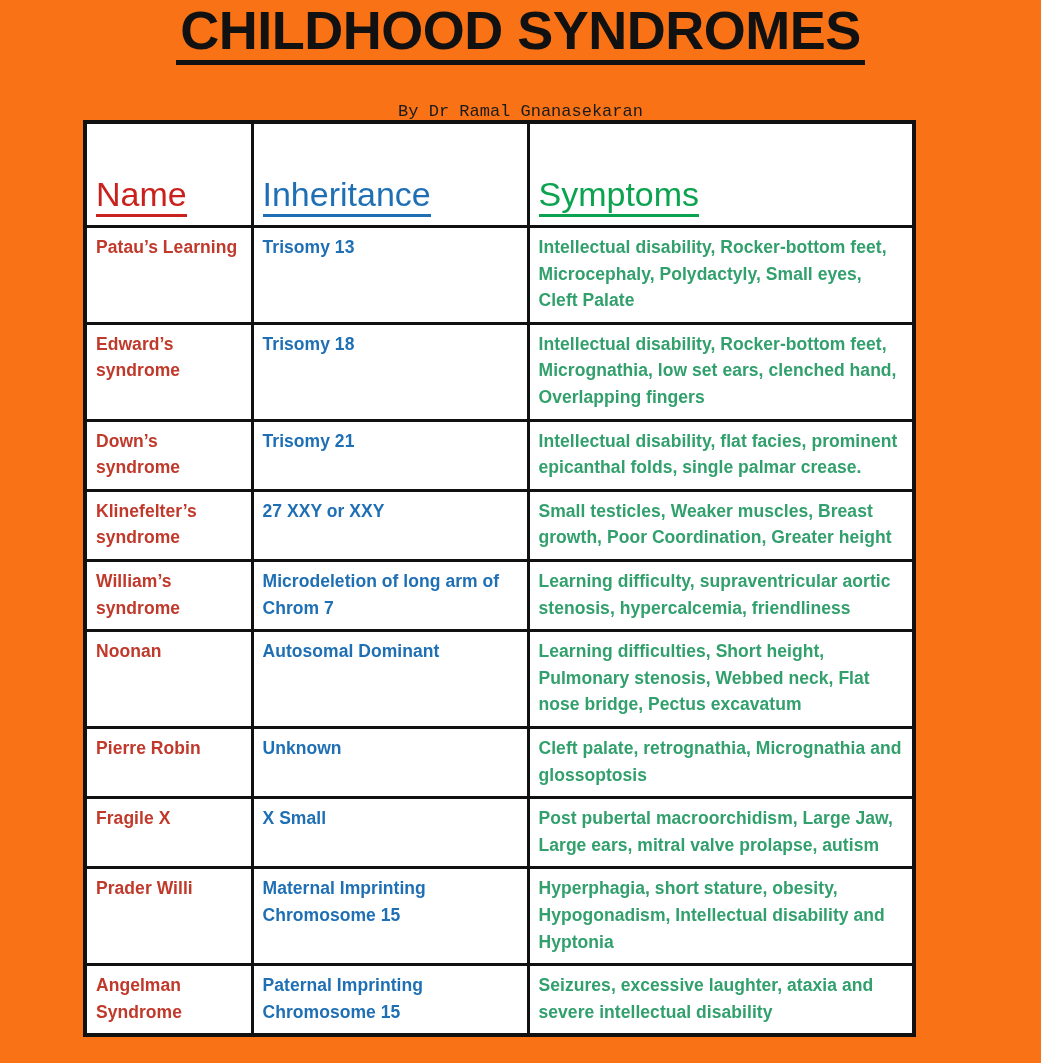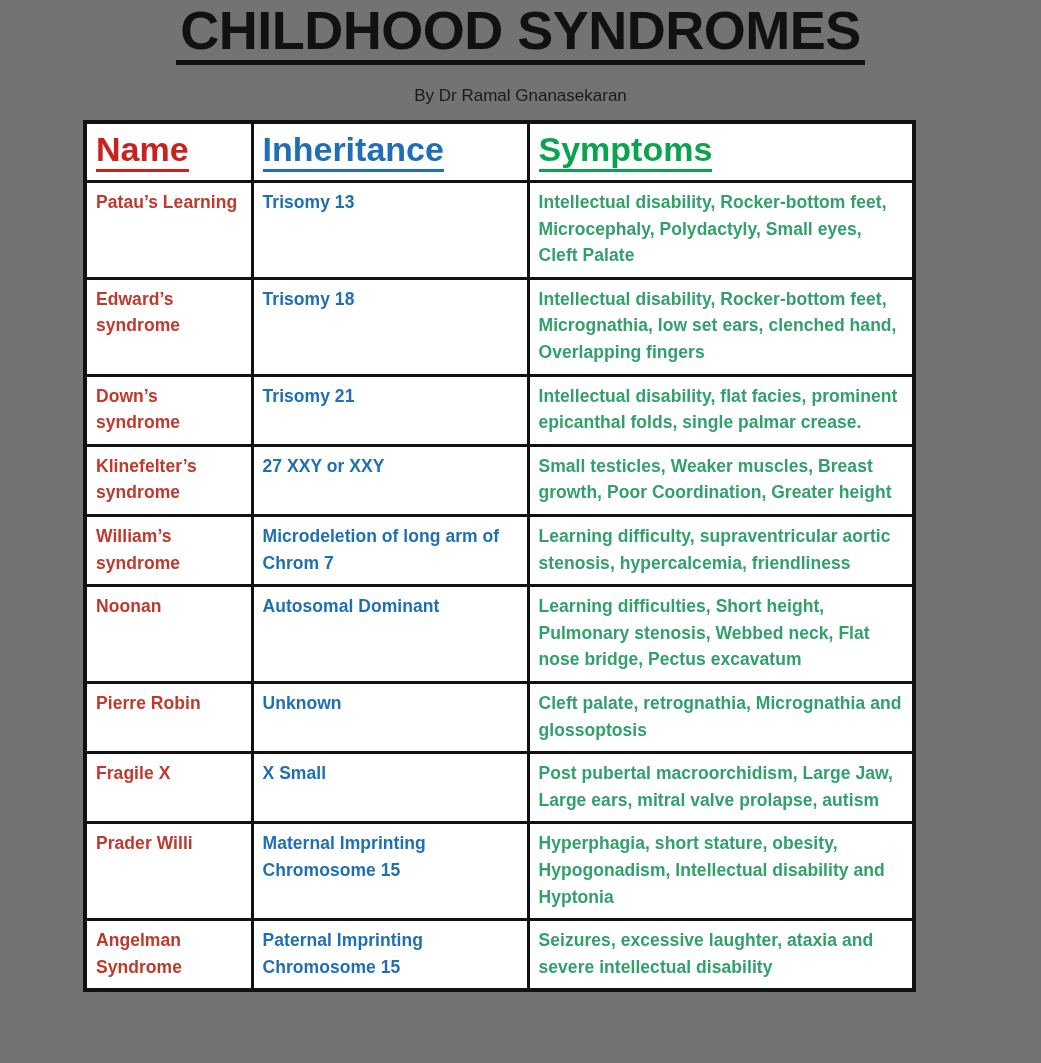--- a/index.html
+++ b/index.html
@@ -12,46 +12,46 @@
     height: 1063px;
     overflow: hidden;
     font-family: "Liberation Sans", sans-serif;
     color: #000000;
   }
 
   .page {
     position: relative;
     width: 1041px;
     height: 1063px;
-    background: #737373;
+    background: #f97316;
   }
 
   
   .title-block {
     text-align: center;
     padding-top: 2px;
   }
   .doc-title {
     display: inline-block;
     font-family: "Liberation Sans", sans-serif;
     font-size: 54px;
     font-weight: 700;
     letter-spacing: -0.5px;
     line-height: 1.04;
     color: #111111;
     border-bottom: 5px solid #111111;
     padding: 0 4px 2px 4px;
     margin: 0;
   }
   .doc-subtitle {
-    font-family: Liberation Sans, sans-serif;
+    font-family: Liberation Mono, monospace;
     font-size: 17px;
     font-weight: 400;
     color: #1a1a1a;
-    margin: 22px 0 0 0;
+    margin: 38px 0 0 0;
     line-height: 1.1;
   }
 
   
   .table-wrap {
     position: absolute;
     left: 83px;
     top: 120px;
     width: 833px;
   }
@@ -74,24 +74,25 @@
     padding: 6px 9px 8px 9px;
   }
 
   thead th {
     padding-top: 6px;
     padding-bottom: 8px;
   }
   .hdr-text {
     display: inline-block;
     font-size: 34px;
-    font-weight: 700;
+    font-weight: 400;
     line-height: 1.12;
     padding-bottom: 1px;
     border-bottom: 3px solid currentColor;
+    margin-top: 45px;
   }
   .hdr-name  { color: #C9211E; }
   .hdr-inh   { color: #1F6FB5; }
   .hdr-sym   { color: #0BA350; }
 
   tbody td {
     font-size: 17.5px;
     font-weight: 700;
     line-height: 1.52;
     letter-spacing: 0.05px;

